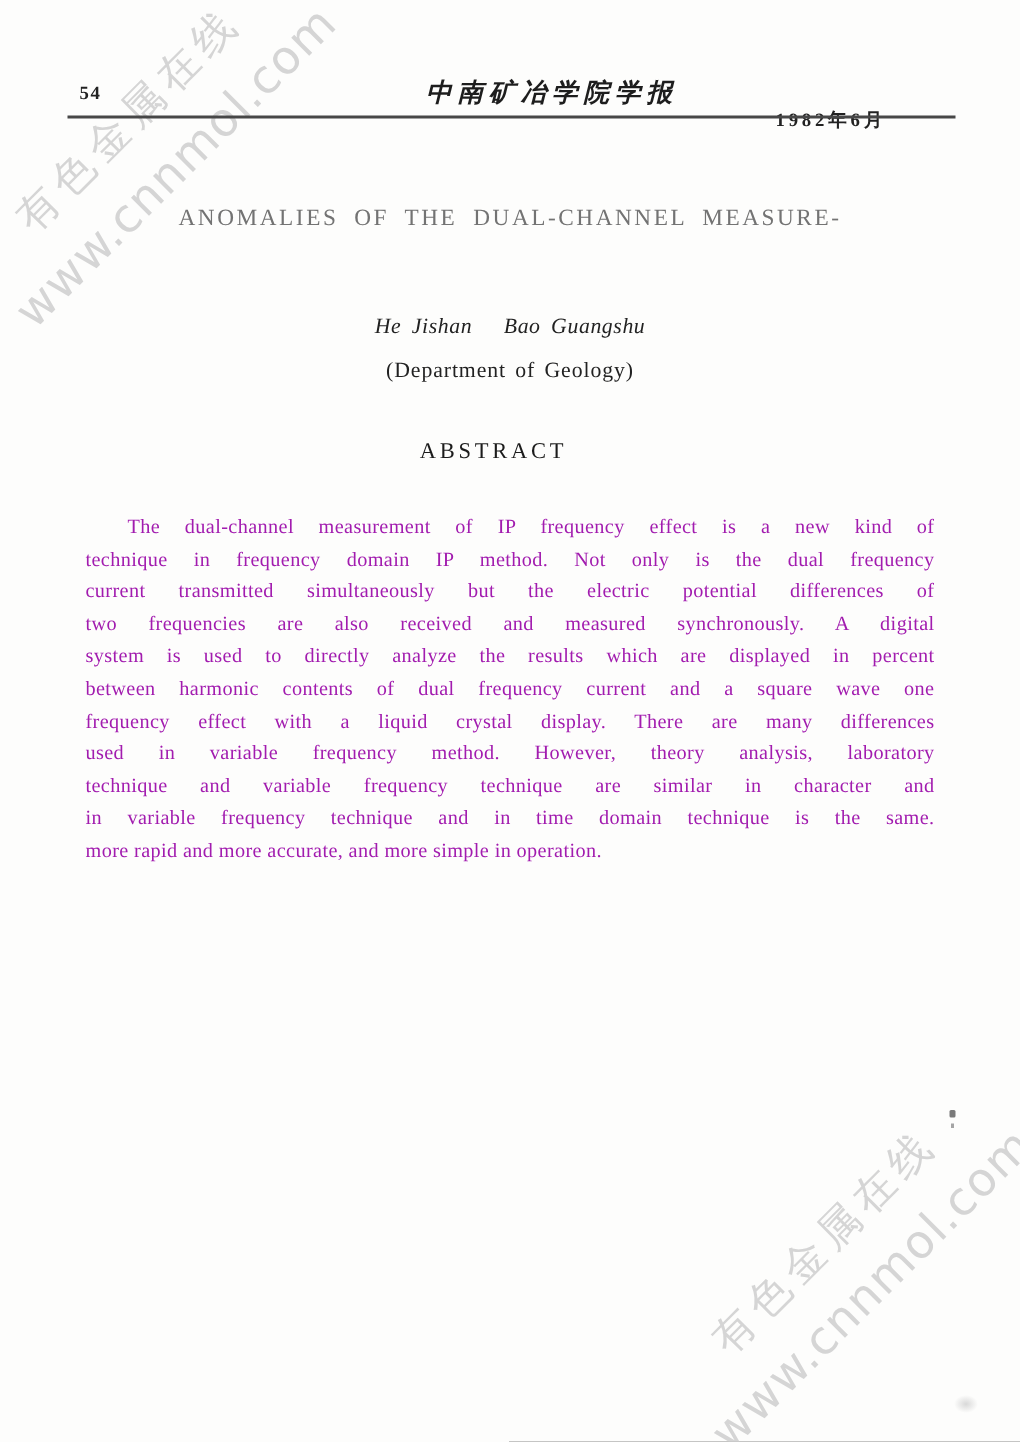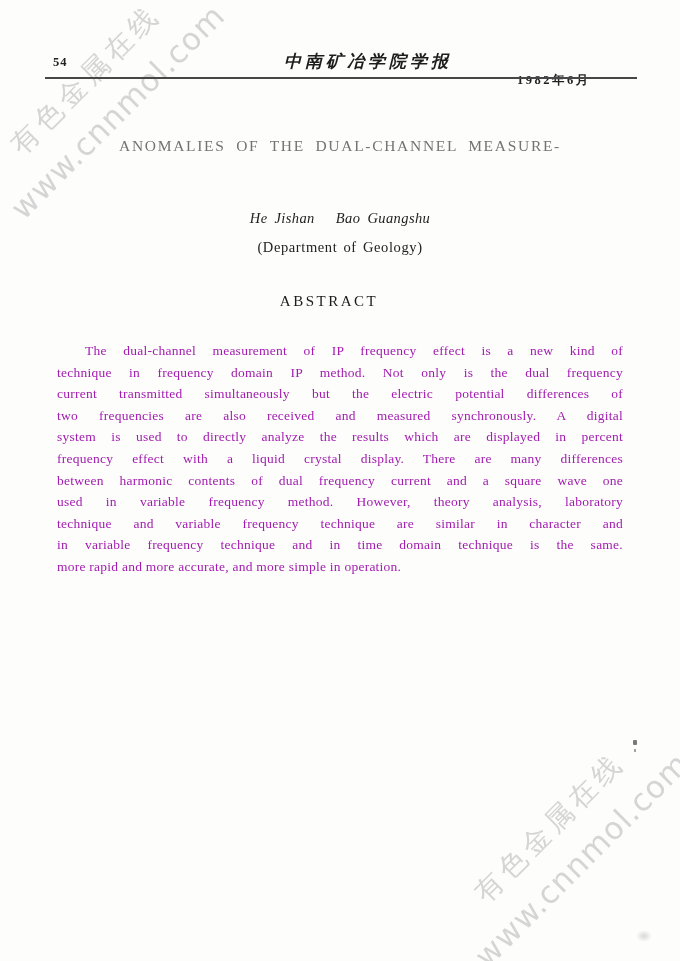--- a/index.html
+++ b/index.html
@@ -79,22 +79,22 @@
   <div class="authors">He Jishan   Bao Guangshu</div>
   <div class="affiliation">(Department of Geology)</div>
 
   <div class="abstract-heading">ABSTRACT</div>
   <div class="abstract">
     <div class="abs-line first">The dual-channel measurement of IP frequency effect is a new kind of</div>
     <div class="abs-line">technique in frequency domain IP method. Not only is the dual frequency</div>
     <div class="abs-line">current transmitted simultaneously but the electric potential differences of</div>
     <div class="abs-line">two frequencies are also received and measured synchronously. A digital</div>
     <div class="abs-line">system is used to directly analyze the results which are displayed in percent</div>
+    <div class="abs-line">between harmonic contents of dual frequency current and a square wave one</div>
     <div class="abs-line">frequency effect with a liquid crystal display. There are many differences</div>
-    <div class="abs-line">between harmonic contents of dual frequency current and a square wave one</div>
     <div class="abs-line">used in variable frequency method. However, theory analysis, laboratory</div>
     <div class="abs-line">technique and variable frequency technique are similar in character and</div>
     <div class="abs-line">in variable frequency technique and in time domain technique is the same.</div>
     <div class="abs-line last">more rapid and more accurate, and more simple in operation.</div>
   </div>
 
   <div class="speck"></div>
   <div class="smudge"></div>
 
 </div>

